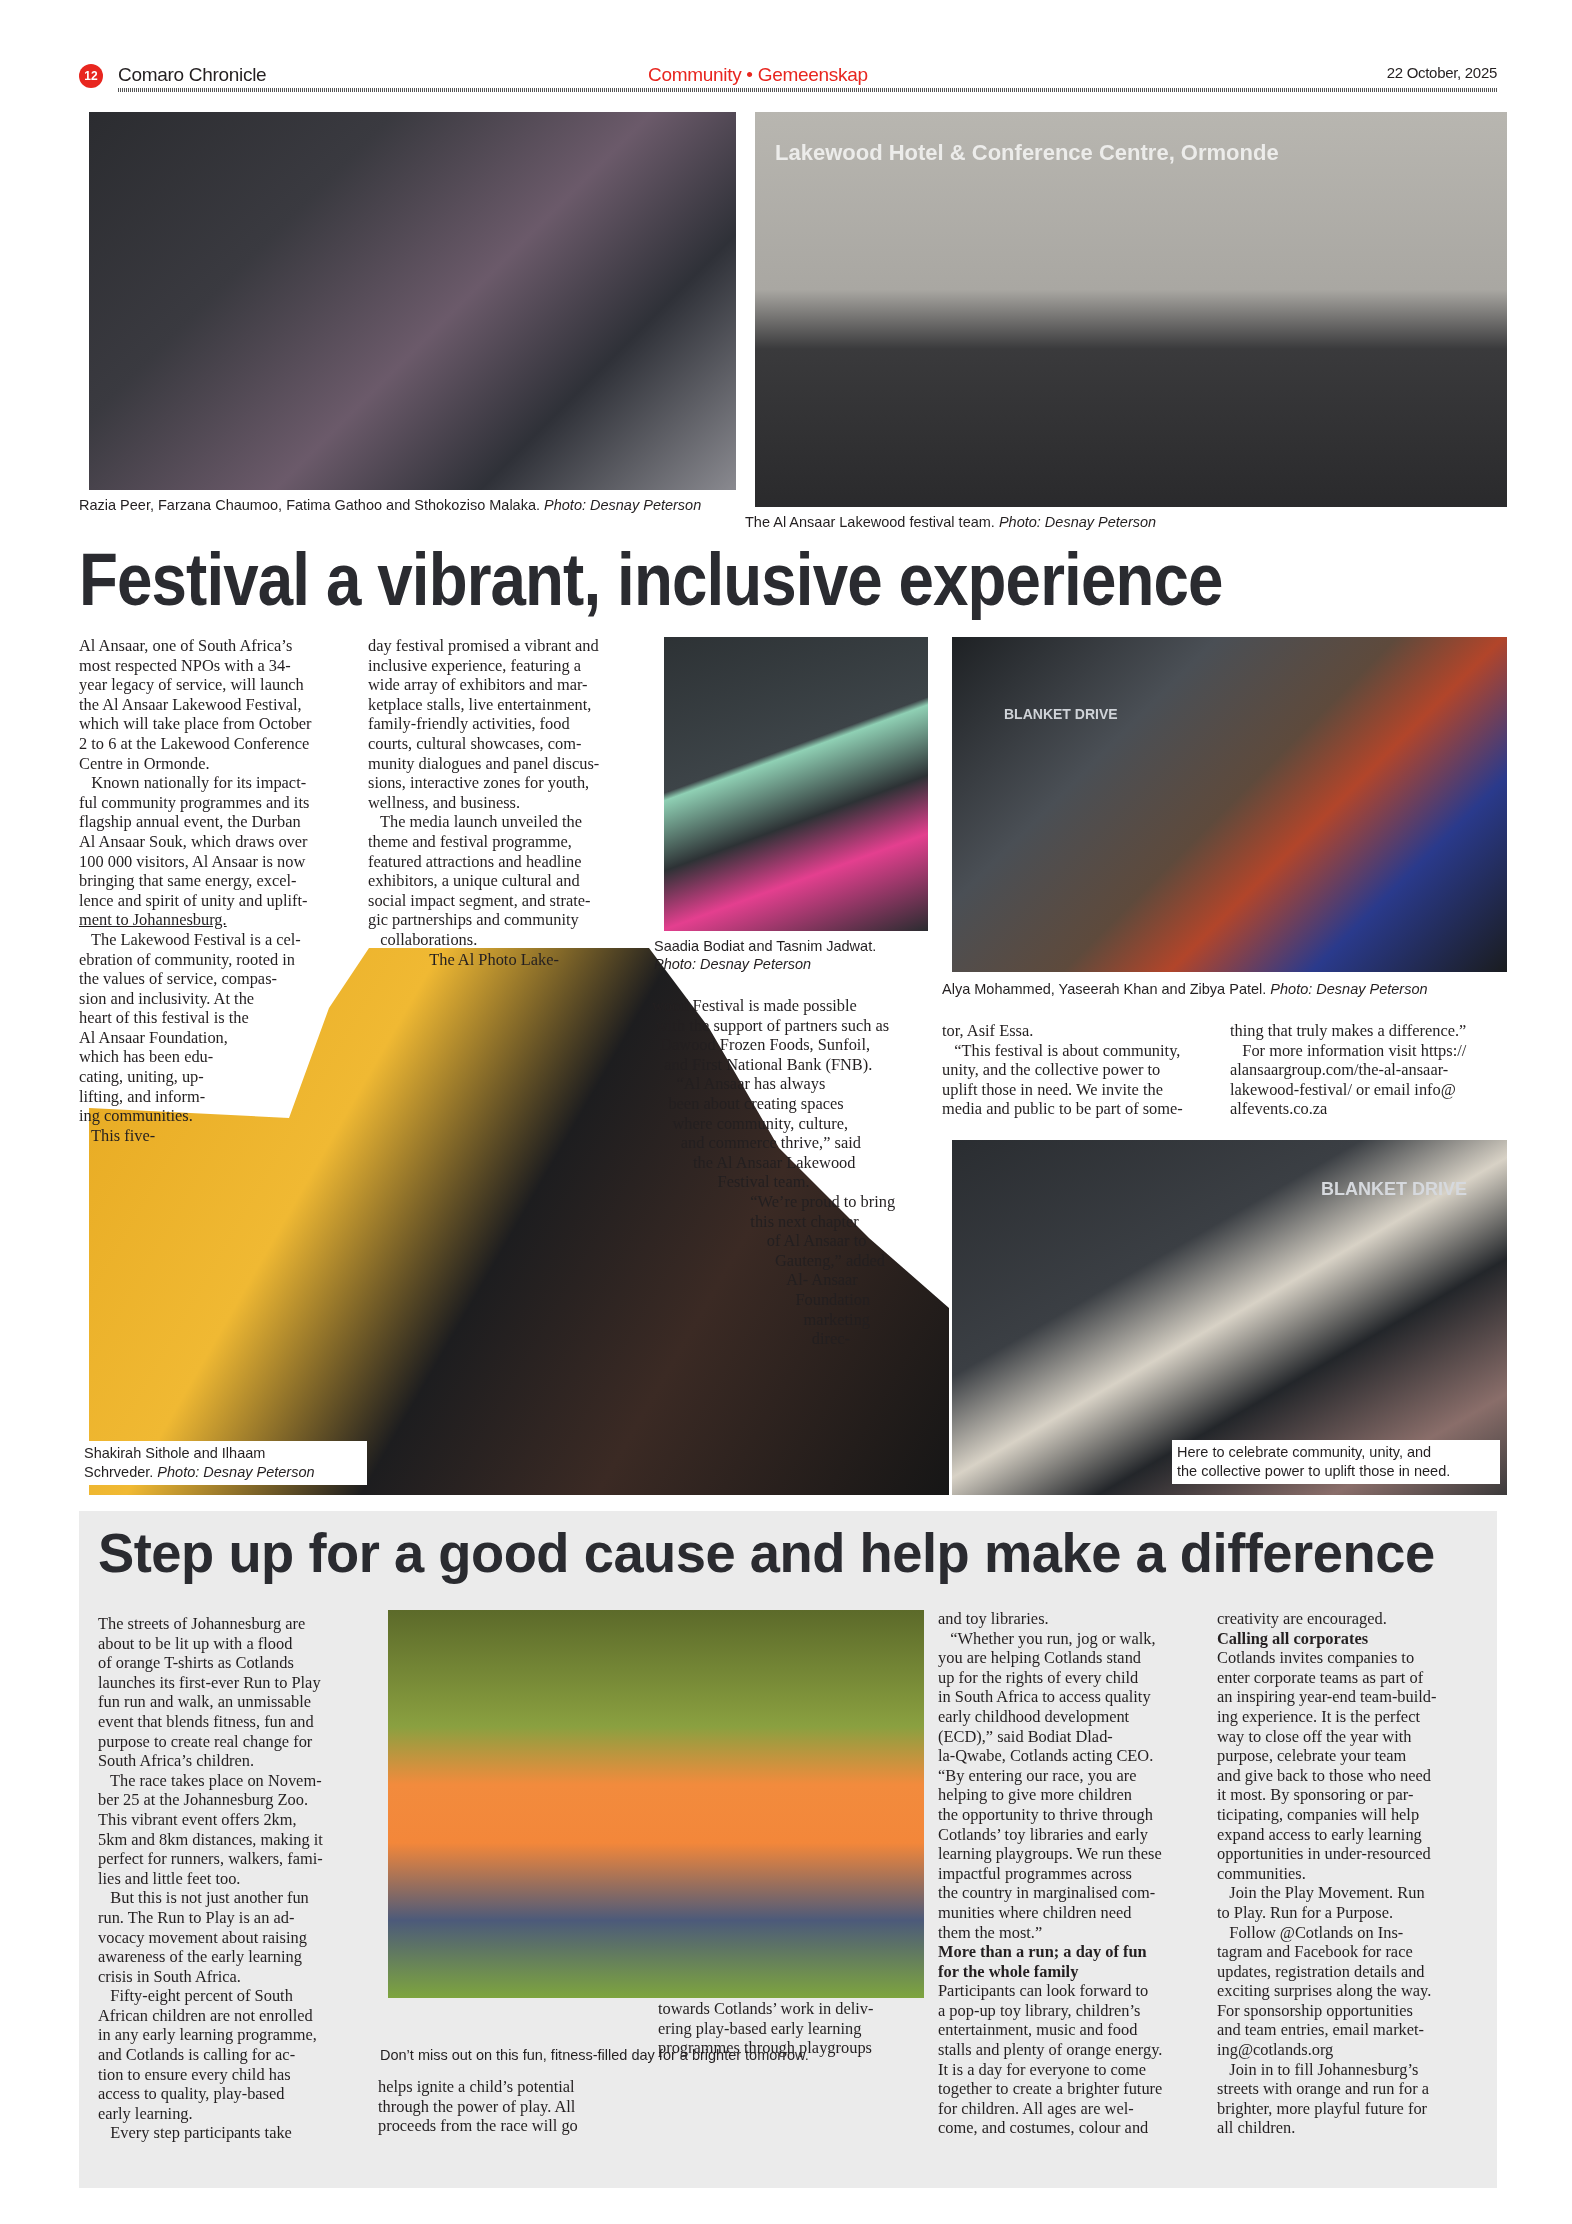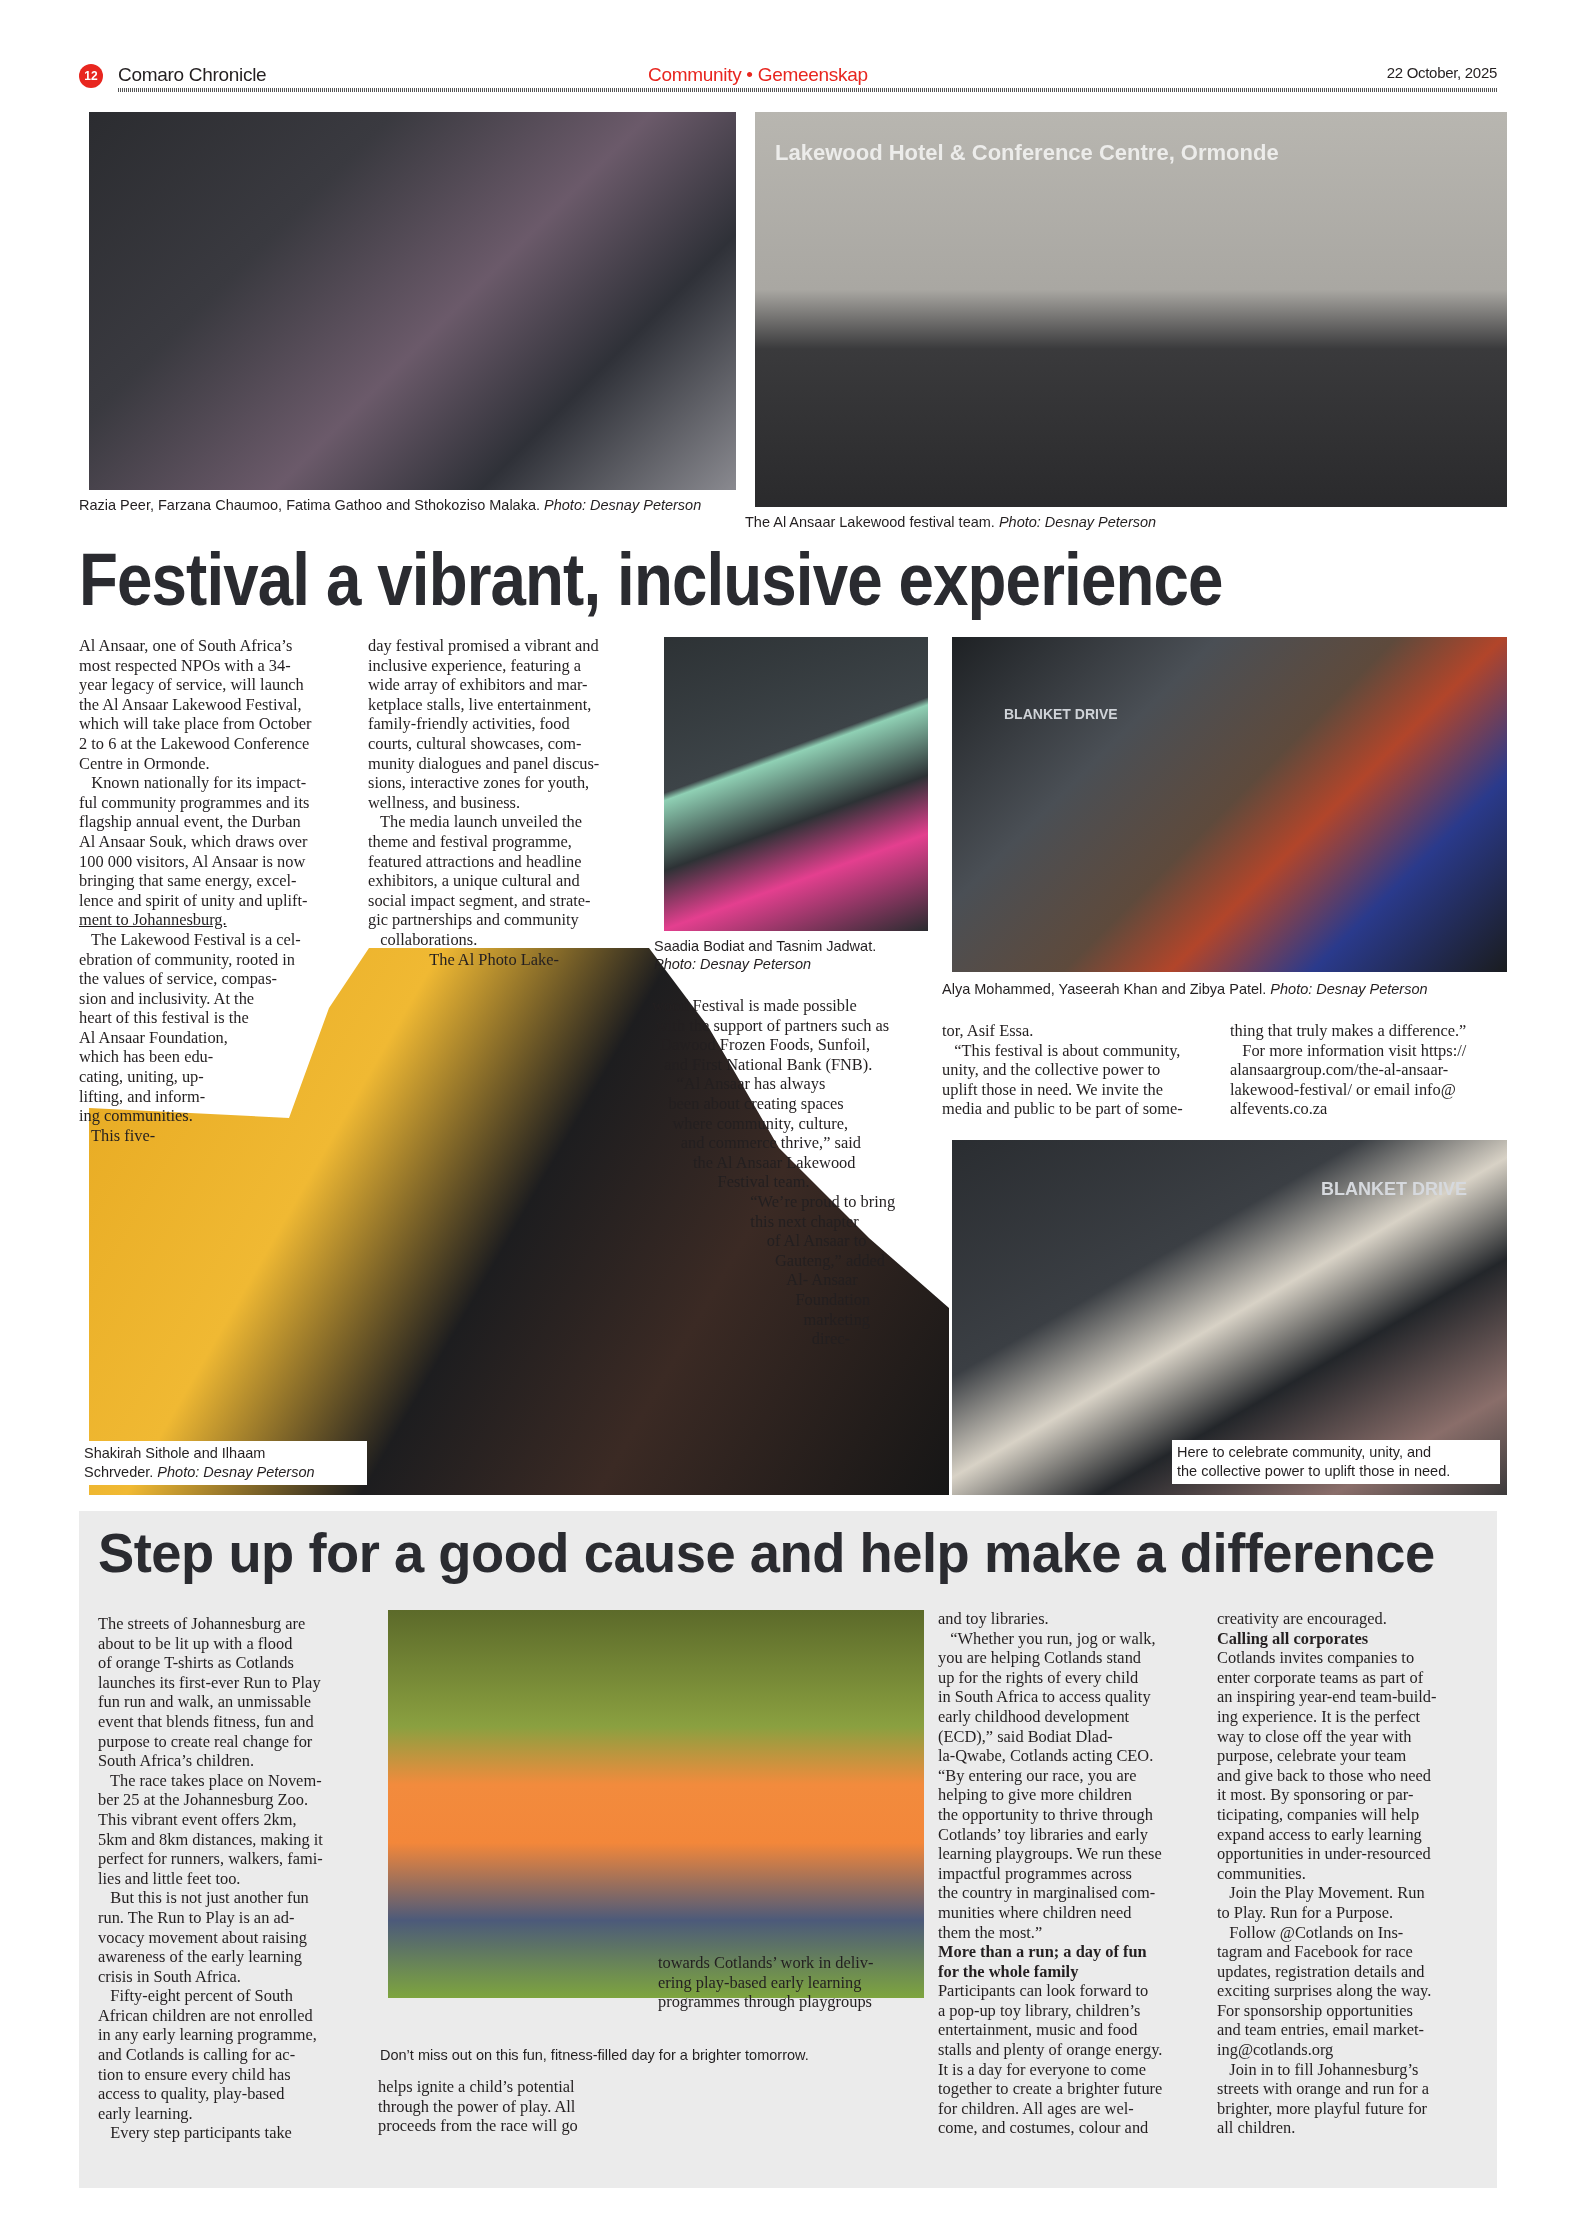--- a/index.html
+++ b/index.html
@@ -240,21 +240,21 @@
 <div class="photo ph7"></div>
 <div class="cap" style="left:380px; top:2046px; width:540px;">
   <span>Don’t miss out on this fun, fitness-filled day for a brighter tomorrow.</span>
 </div>
 
 <div class="col" id="a2c2" style="left:378px; top:2077px; width:260px;">
     <span class="ln" style="white-space: pre;">helps ignite a child’s potential</span>
     <span class="ln" style="white-space: pre;">through the power of play. All</span>
     <span class="ln" style="white-space: pre;">proceeds from the race will go</span>
   </div>
-<div class="col" id="a2c3" style="left:658px; top:1953px; width:260px;">
+<div class="col" id="a2c3" style="left:658px; top:1999px; width:260px;">
     <span class="ln" style="white-space: pre;">towards Cotlands’ work in deliv-</span>
     <span class="ln" style="white-space: pre;">ering play-based early learning</span>
     <span class="ln" style="white-space: pre;">programmes through playgroups</span>
   </div>
 
 <div class="col" style="left:938px; top:1609px; width:272px;">
   <div id="a2c4">
       <span class="ln" style="white-space: pre;">and toy libraries.</span>
       <span class="ln" style="white-space: pre;">   “Whether you run, jog or walk,</span>
       <span class="ln" style="white-space: pre;">you are helping Cotlands stand</span>

